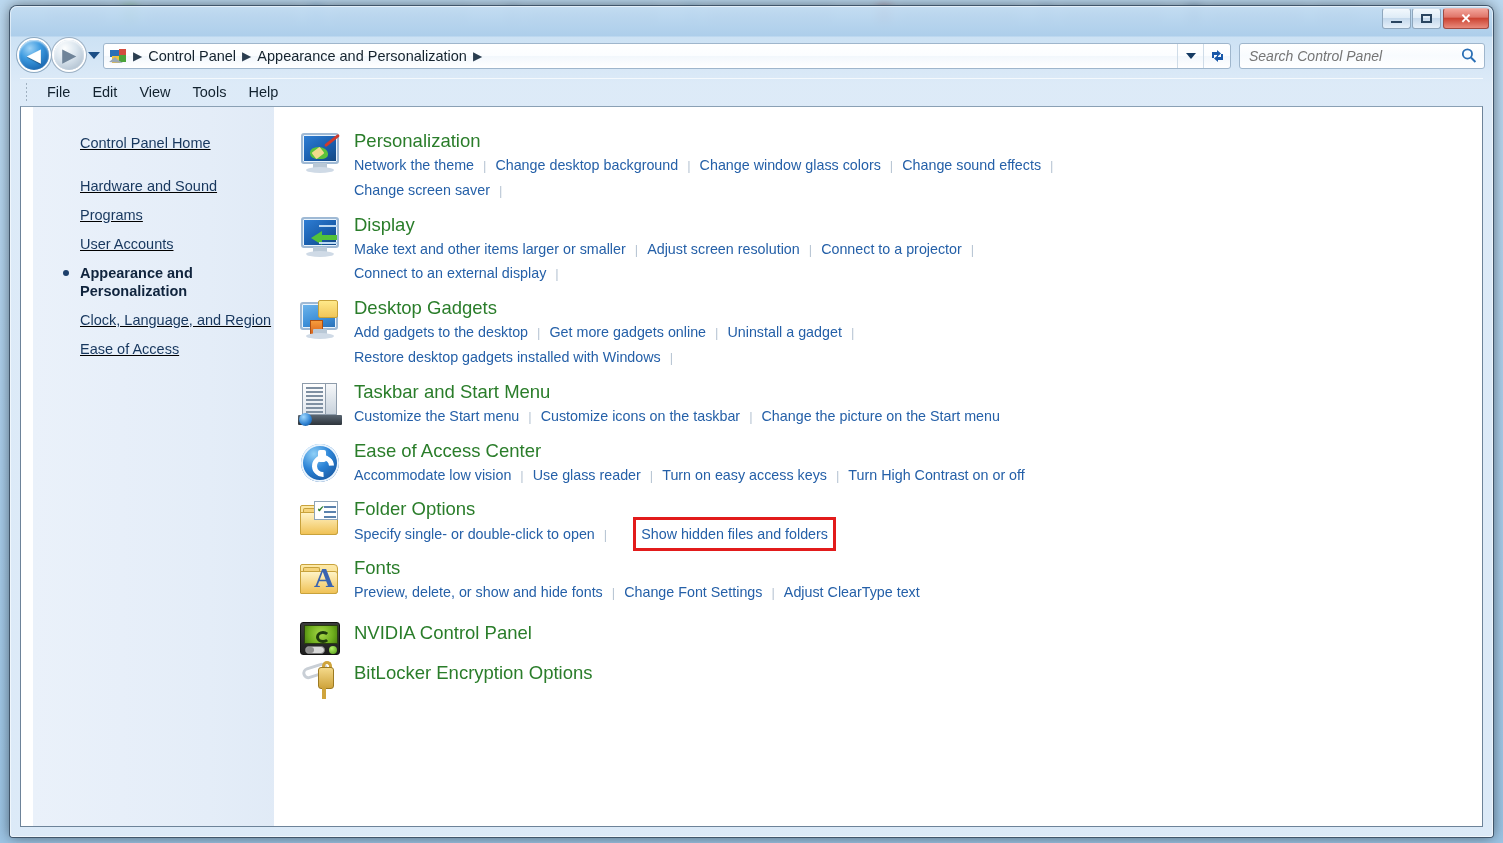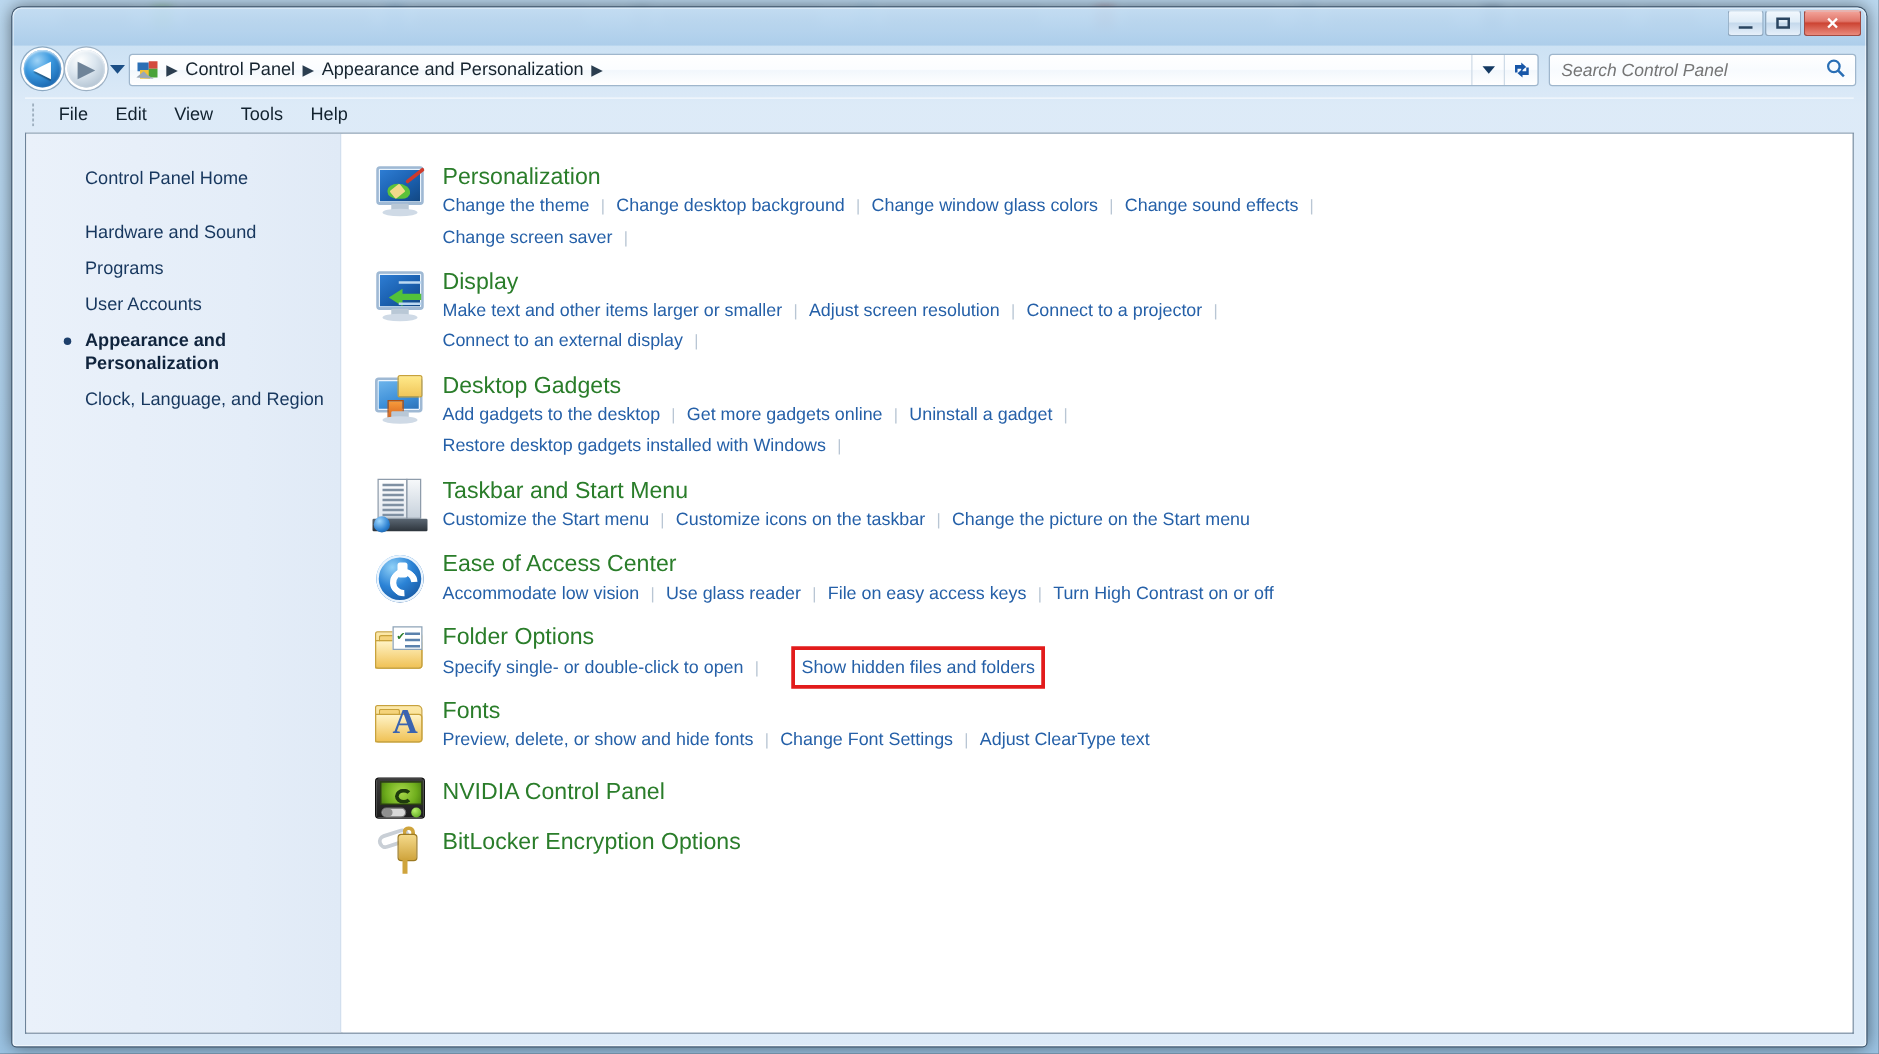--- a/index.html
+++ b/index.html
@@ -177,24 +177,25 @@
 
   
   #client {
     position: absolute; left: 10px; top: 100px; right: 10px; bottom: 10px;
     background: #ffffff;
     border: 1px solid #6d8399;
     border-top-color: #8aa0b4;
     overflow: hidden;
   }
   #sidebar {
-    position: absolute; left: 0; top: 0; bottom: 0; width: 252px;
+    position: absolute; left: 12px; top: 0; bottom: 0; width: 252px;
     background: linear-gradient(to right,#eaf1fa 0%, #e4edf8 70%, #e0eaf6 100%);
     border-right: 1px solid #d2dfee;
     padding: 22px 0 0 0;
+    text-decoration: underline;
   }
   .sb-item {
     font-size: 14.5px; color: #17375e;
     padding: 6px 10px 6px 47px;
     line-height: 1.18;
     cursor: default;
     position: relative;
   }
   .sb-item.home { margin-bottom: 14px; }
   .sb-item.current { font-weight: bold; color: #10243d; }
@@ -411,34 +412,35 @@
   <div id="client">
 
     <div id="sidebar">
       <div class="sb-item home">Control Panel Home</div>
       <div id="sidebar-list">
           <div class="sb-item"><span>Hardware and Sound</span></div>
           <div class="sb-item"><span>Programs</span></div>
           <div class="sb-item"><span>User Accounts</span></div>
           <div class="sb-item current"><span class="bullet"></span><span style="display: inline-block; max-width: 150px;">Appearance and Personalization</span></div>
           <div class="sb-item"><span>Clock, Language, and Region</span></div>
+          <div class="sb-item"><span>Ease of Access</span></div>
         </div>
     </div>
 
     <div id="content">
         <div class="group"><span class="gicon">
             <span class="mon">
               <span class="greenblob"></span>
               <span class="brush"></span>
               <span class="brushtip"></span>
             </span>
             <span class="monstand"></span>
             <span class="monbase"></span>
           </span><div class="gtitle">Personalization</div><div class="links">
-            <span class="lnk">Change the theme</span>
+            <span class="lnk">Network the theme</span>
             <span class="vbar">|</span>
             <span class="lnk">Change desktop background</span>
             <span class="vbar">|</span>
             <span class="lnk">Change window glass colors</span>
             <span class="vbar">|</span>
             <span class="lnk">Change sound effects</span>
             <span class="vbar">|</span>
             <span class="break"></span>
             <span class="lnk">Change screen saver</span>
             <span class="vbar">|</span>
@@ -504,21 +506,21 @@
         <div class="group"><span class="gicon">
             <span class="eoa">
               <span class="eoaring"></span>
               <span class="eoadot"></span>
             </span>
           </span><div class="gtitle">Ease of Access Center</div><div class="links">
             <span class="lnk">Accommodate low vision</span>
             <span class="vbar">|</span>
             <span class="lnk">Use glass reader</span>
             <span class="vbar">|</span>
-            <span class="lnk">File on easy access keys</span>
+            <span class="lnk">Turn on easy access keys</span>
             <span class="vbar">|</span>
             <span class="lnk">Turn High Contrast on or off</span>
           </div></div>
         <div class="group"><span class="gicon">
             <span class="folder">
               <span class="foldertab"></span>
             </span>
             <span class="folderfront"></span>
             <span class="fpaper">
               <span class="fcheck">✔</span>

